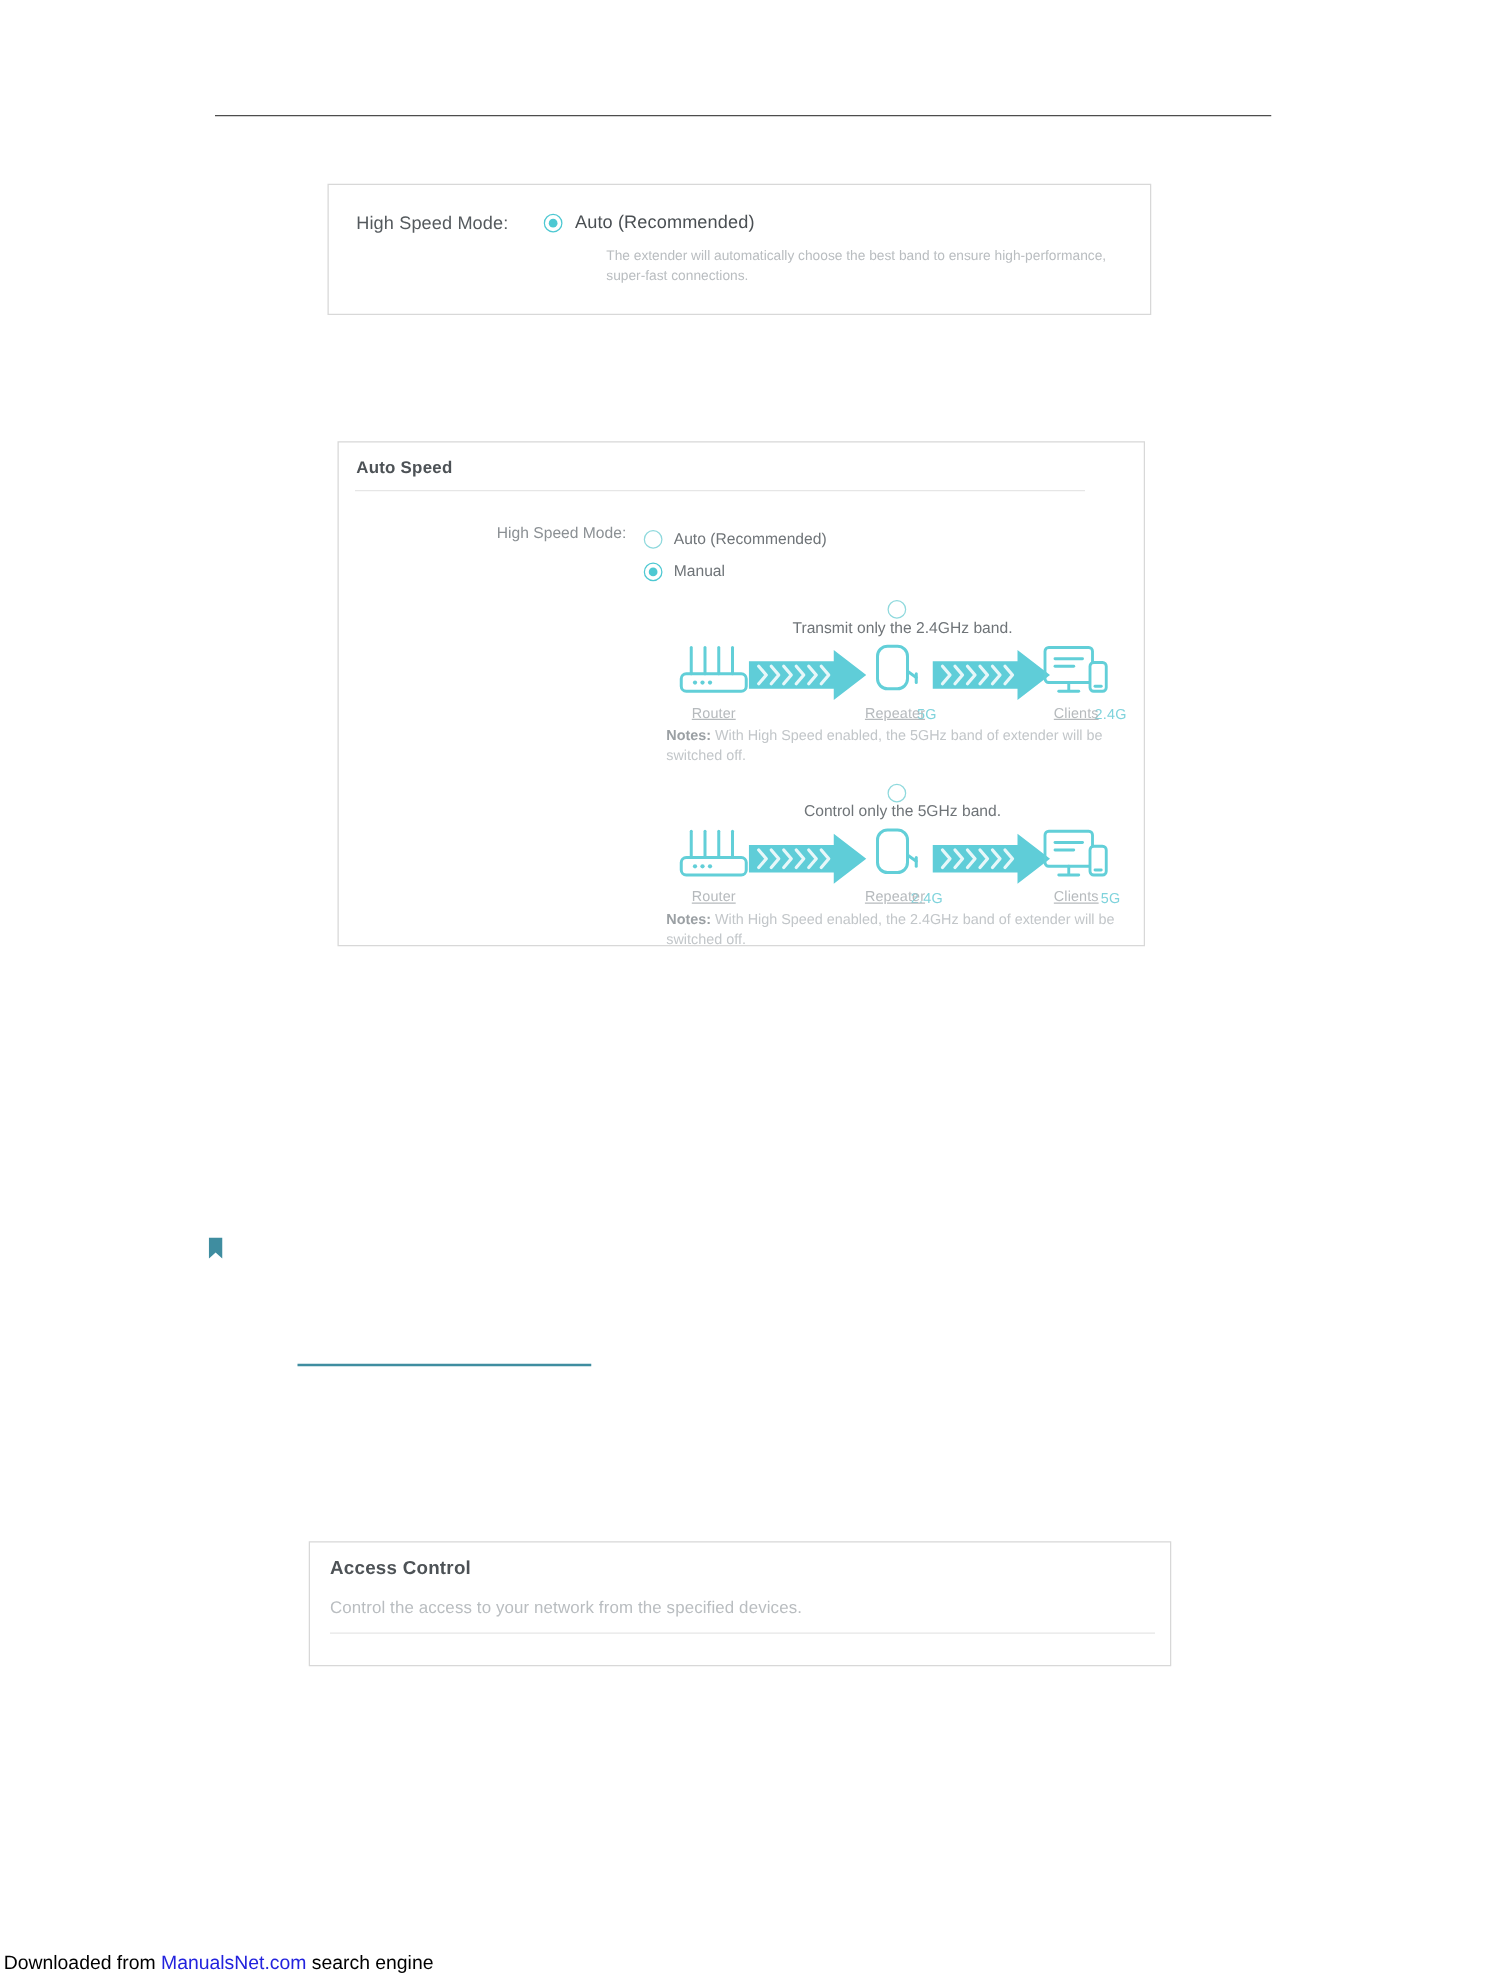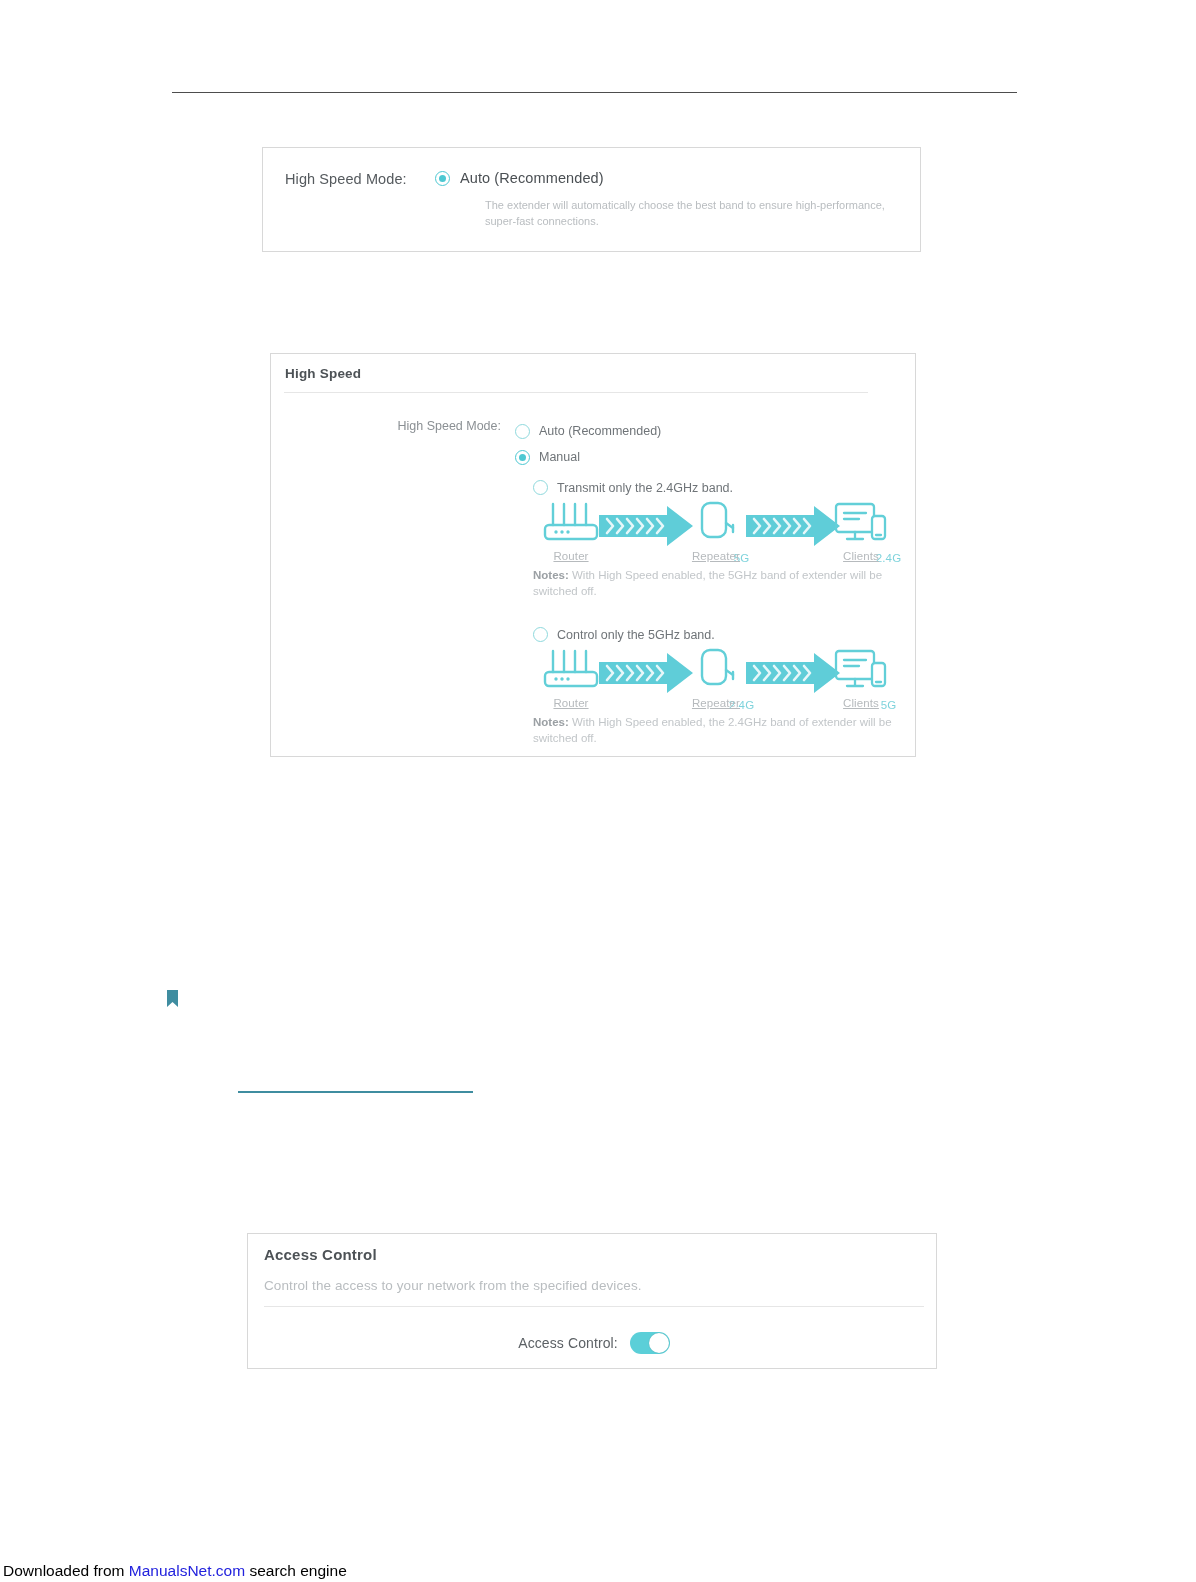--- a/index.html
+++ b/index.html
@@ -150,20 +150,21 @@
   .band-block { position: absolute; left: 262px; }
   #band-24 { top: 126px; }
   #band-5  { top: 273px; }
 
   .band-head {
     display: flex;
     align-items: center;
     font-size: 12.5px;
     color: #6f7478;
     margin-bottom: 6px;
+    flex-direction: column;
   }
   .band-head .radio { margin-right: 9px; top: 0; }
 
   .band-notes {
     width: 378px;
     font-size: 11.5px;
     line-height: 1.35;
     color: #c2c6c9;
     margin-top: 5px;
   }
@@ -228,21 +229,21 @@
     width: 235px;
     height: 1.5px;
     background: #3f8da0;
   }
 
   
   #panel-access {
     left: 247px;
     top: 1233px;
     width: 690px;
-    height: 136px;
+    height: 100px;
     padding-left: 34px;
   }
   #panel-access .panel-title {
     position: absolute;
     left: 16px;
     top: 12px;
     font-size: 15px;
     font-weight: bold;
     color: #4d5256;
     letter-spacing: .2px;
@@ -321,21 +322,21 @@
   <div class="panel" id="panel-auto">
     <div class="row">
       <span class="label">High Speed Mode:</span>
       <span class="radio checked"></span>
       <span class="opt-label">Auto (Recommended)</span>
     </div>
     <div class="desc">The extender will automatically choose the best band to ensure high-performance, super-fast connections.</div>
   </div>
 
   <div class="panel" id="panel-highspeed">
-    <div class="panel-title">High Speed</div>
+    <div class="panel-title">Auto Speed</div>
     <div class="title-divider"></div>
 
     <div class="hs-mode-row">
       <span class="field-label">High Speed Mode:</span>
       <div class="hs-mode-opts">
         <div class="opt">
           <span class="radio"></span>
           <span>Auto (Recommended)</span>
         </div>
         <div class="opt">

